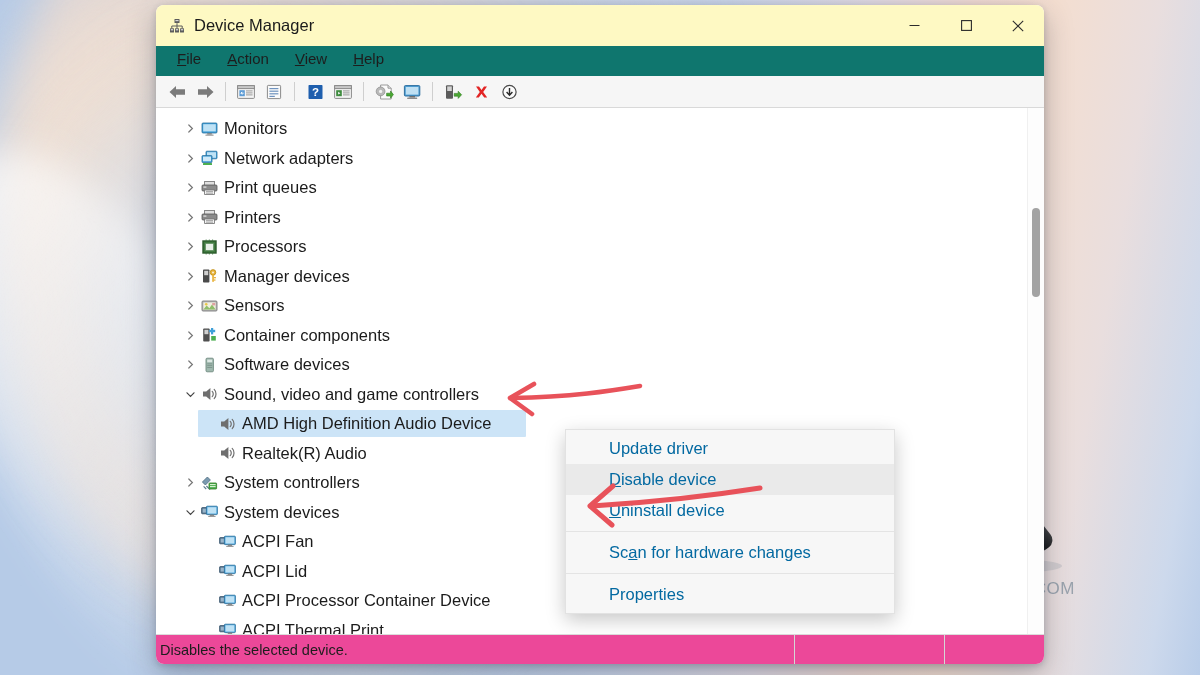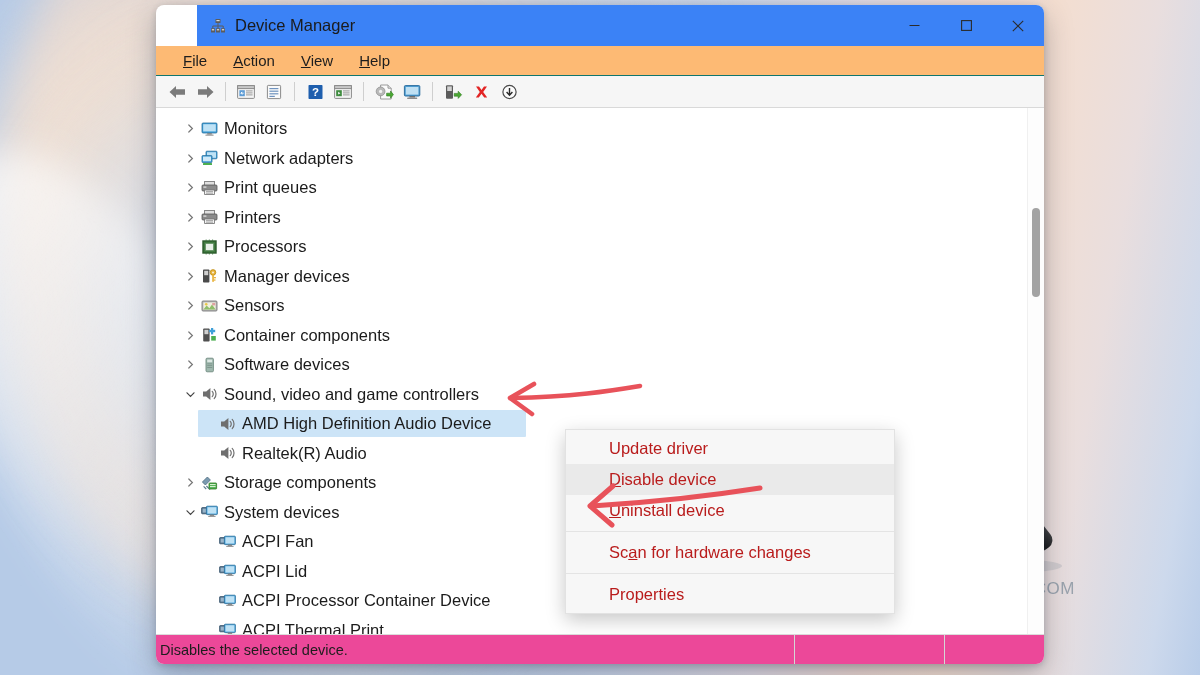--- a/index.html
+++ b/index.html
@@ -87,49 +87,48 @@
     background: #ffffff;
     border-radius: 8px;
     box-shadow: 0 10px 28px rgba(40,50,70,0.34), 0 2px 6px rgba(40,50,70,0.20);
     overflow: hidden;
     display: flex; flex-direction: column;
   }
 
   
   #titlebar {
     height: 41px;
-    background: #3b82f6;
+    background: #fef9c3;
     display: flex; align-items: center;
     flex: none;
     position: relative;
-    margin-left: 41px;
   }
   #titlebar .title-left {
     display: flex; align-items: center; gap: 9px;
     padding-left: 13px;
   }
   .title-text {
     font-size: 16.5px; color: #1b1b1b;
     font-family: "Liberation Sans", sans-serif;
   }
   .win-controls { position: absolute; right: 0; top: 0; display: flex; height: 41px; }
   .win-btn {
     width: 52px; height: 41px;
     display: flex; align-items: center; justify-content: center;
     color: #2b2b2b;
   }
 
   
   #menubar {
     height: 30px; flex: none;
-    background: #fdba74;
+    background: #0f766e;
     display: flex; align-items: center;
-    padding-left: 24px;
+    padding-left: 18px;
     gap: 20px;
-    border-bottom: 1px solid #0f766e;
+    border-bottom: 5px solid #0f766e;
   }
   .menu-item {
     font-size: 15px; color: #1d1d1d;
     padding: 1px 3px;
     font-family: "Liberation Sans", sans-serif;
   }
   .menu-item u { text-decoration: underline; }
 
   
   #toolbar {
@@ -232,21 +231,21 @@
     background: #f7f7f7;
     border: 1px solid #e2e2e2;
     box-shadow: 0 6px 18px rgba(0,0,0,0.22);
     padding: 3px 0;
     z-index: 40;
   }
   .ctx-item {
     height: 31px;
     display: flex; align-items: center;
     padding-left: 43px;
-    font-size: 16.5px; color: #b91c1c;
+    font-size: 16.5px; color: #0369a1;
     font-family: "Liberation Sans", sans-serif;
   }
   .ctx-item.hover { background: #eaeaea; }
   .ctx-item.bold { font-weight: normal; }
   .ctx-item u { text-decoration: underline; }
   .ctx-sep { height: 1px; background: #e4e4e4; margin: 5px 0; }
 
   
   .arrow-svg { position: absolute; pointer-events: none; z-index: 60; }
 </style>
@@ -626,21 +625,21 @@
             </span>
             <span class="ico">
               <svg width="17" height="16" viewBox="0 0 17 16">
                 <path d="M1.4 7 L6.4 2 L9.4 5 L4.4 10 Z" fill="#7a9ab0" stroke="#4f6d80" stroke-width="0.8"></path>
                 <path d="M5.4 11 L9 14.6 M2.6 11.4 L5.2 14" stroke="#5f7d90" stroke-width="1.2"></path>
                 <rect x="8" y="8" width="7.6" height="6" rx="0.7" fill="#4caf50" stroke="#2f7a20" stroke-width="0.8"></rect>
                 <rect x="9" y="9" width="5.6" height="1.1" fill="#d8f0d0"></rect>
                 <rect x="9" y="11" width="5.6" height="1.1" fill="#d8f0d0"></rect>
               </svg>
             </span>
-            <span class="lbl">Storage components</span>
+            <span class="lbl">System controllers</span>
           </div>
           <div class="tree-row depth0">
             <span class="chev open">
               <svg width="9" height="9" viewBox="0 0 9 9">
                 <path d="M1 2.8 L4.5 6.4 L8 2.8" stroke="currentColor" stroke-width="1.2" fill="none" stroke-linecap="round"></path>
               </svg>
             </span>
             <span class="ico">
               <svg width="17" height="16" viewBox="0 0 17 16">
                 <rect x="0.6" y="3.6" width="7.6" height="6.2" rx="0.7" fill="#4f6f88" stroke="#34506a" stroke-width="0.8"></rect>

